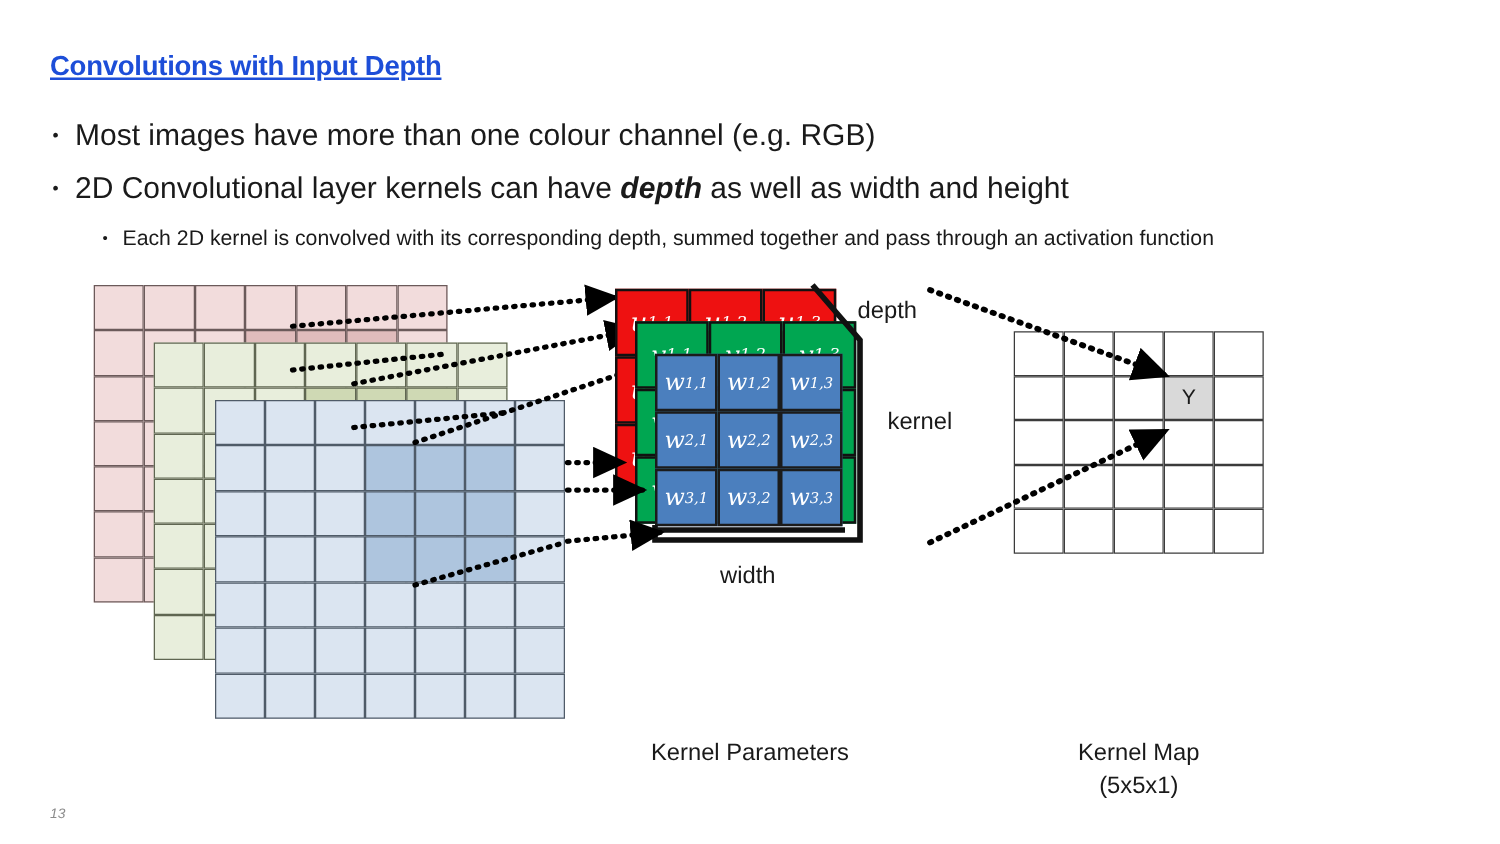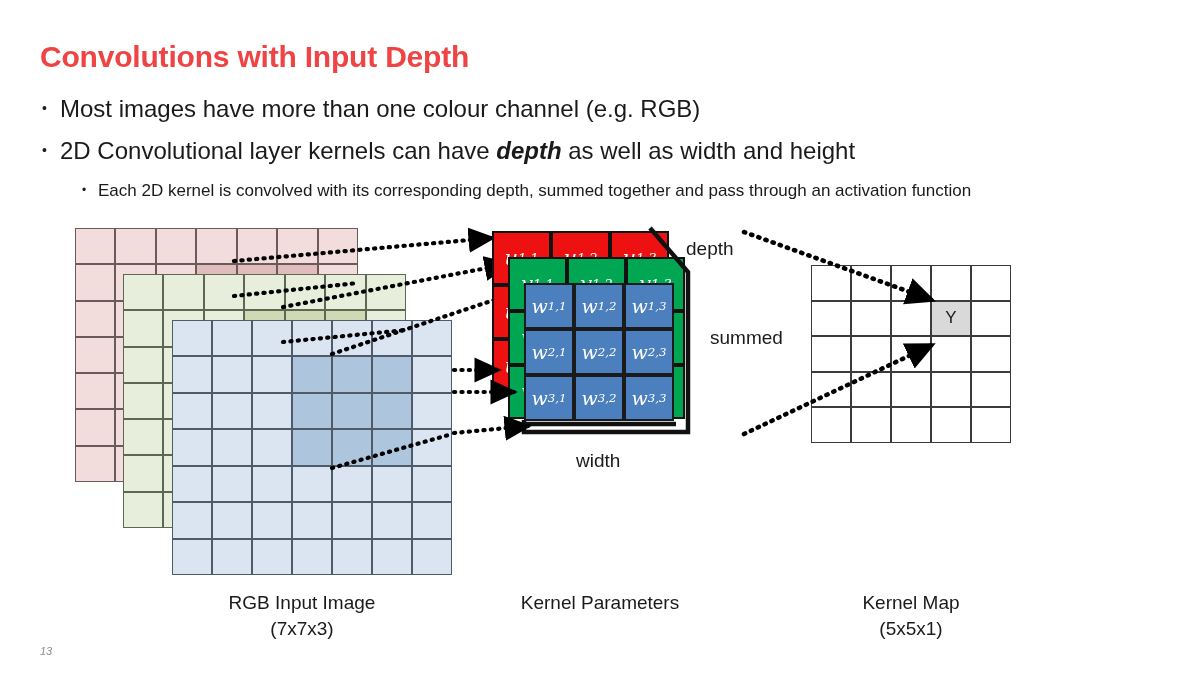--- a/index.html
+++ b/index.html
@@ -6,22 +6,22 @@
   body{
     width:1200px;height:675px;background:#ffffff;overflow:hidden;
     font-family:"Liberation Sans", sans-serif;
     -webkit-font-smoothing:antialiased;
   }
   .slide{position:relative;width:1200px;height:675px;}
 
   
   .title{
     position:absolute;left:40px;top:40px;
-    font-size:30px;font-weight:bold;color:#ef4444;
-    letter-spacing:-0.2px;white-space:nowrap;
+    font-size:22px;font-weight:bold;color:#1d4ed8;
+    letter-spacing:-0.2px;white-space:nowrap;text-decoration:underline;
   }
 
   
   .bullets{position:absolute;left:38px;top:96px;width:1130px;color:#1a1a1a;}
   .b1{position:relative;font-size:24px;line-height:26px;padding-left:22px;margin-bottom:16px;}
   .b1::before{content:"\2022";position:absolute;left:4px;top:-1px;font-size:14px;color:#1a1a1a;}
   .b2{position:relative;font-size:17px;line-height:22px;padding-left:60px;}
   .b2::before{content:"\2022";position:absolute;left:44px;top:-1px;font-size:12px;color:#1a1a1a;}
   .bi{font-weight:bold;font-style:italic;}
 
@@ -410,21 +410,21 @@
       <path d="M454,433 L528,426" marker-end="url(#ah2)"></path>
     </g>
 
     <g stroke="#000" stroke-width="4.6" stroke-dasharray="1.2 6.4" stroke-linecap="round" fill="none">
       <path d="M744,232 L932,300" marker-end="url(#ah2)"></path>
       <path d="M744,434 L932,345" marker-end="url(#ah2)"></path>
     </g>
   </svg>
 
   <div class="anno" id="lbl-depth">depth</div>
-  <div class="anno" id="lbl-height">summed</div>
+  <div class="anno" id="lbl-height">kernel</div>
   <div class="anno" id="lbl-width">width</div>
 
   <div class="grid" id="fmap">
       <div class="cell"></div>
       <div class="cell"></div>
       <div class="cell"></div>
       <div class="cell"></div>
       <div class="cell"></div>
       <div class="cell"></div>
       <div class="cell"></div>
@@ -441,24 +441,20 @@
       <div class="cell"></div>
       <div class="cell"></div>
       <div class="cell"></div>
       <div class="cell"></div>
       <div class="cell"></div>
       <div class="cell"></div>
       <div class="cell"></div>
       <div class="cell"></div>
     </div>
 
-  <div class="caption" id="cap-input">
-    <div>RGB Input Image</div>
-    <div>(7x7x3)</div>
-  </div>
   <div class="caption" id="cap-kernel">
     <div>Kernel Parameters</div>
   </div>
   <div class="caption" id="cap-fmap">
     <div>Kernel Map</div>
     <div>(5x5x1)</div>
   </div>
 
   <div class="slideno">13</div>
 

